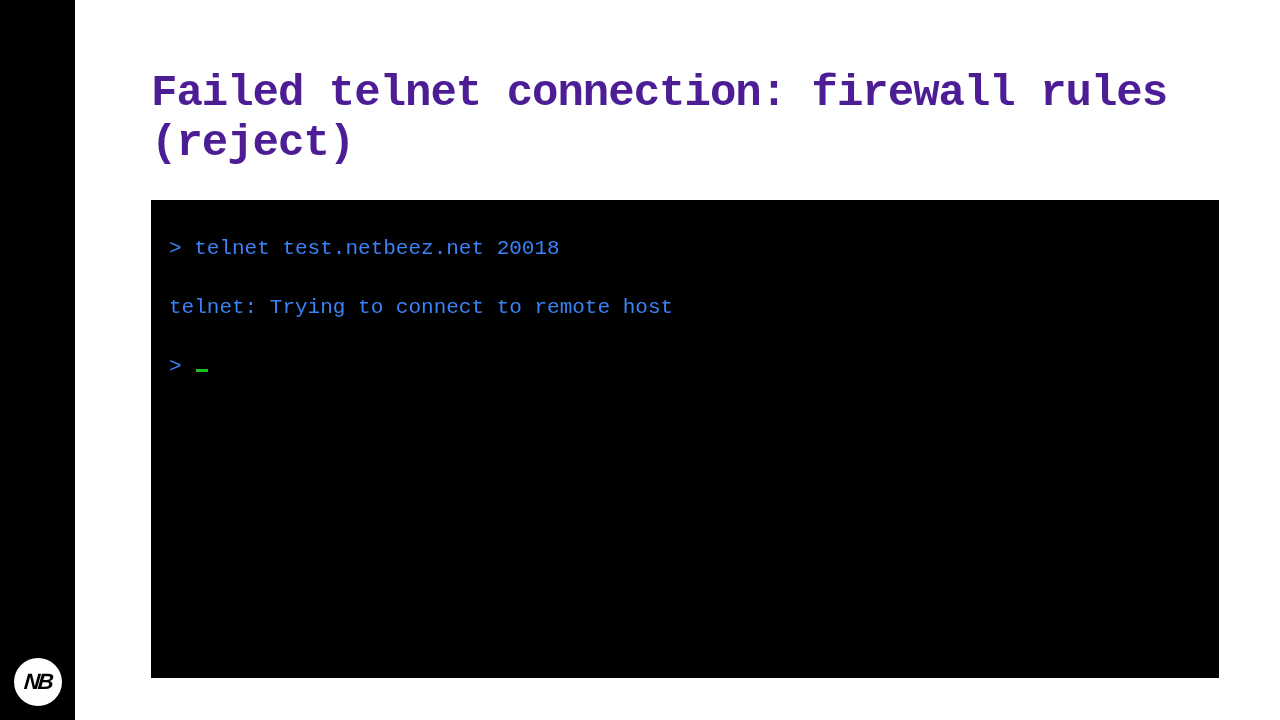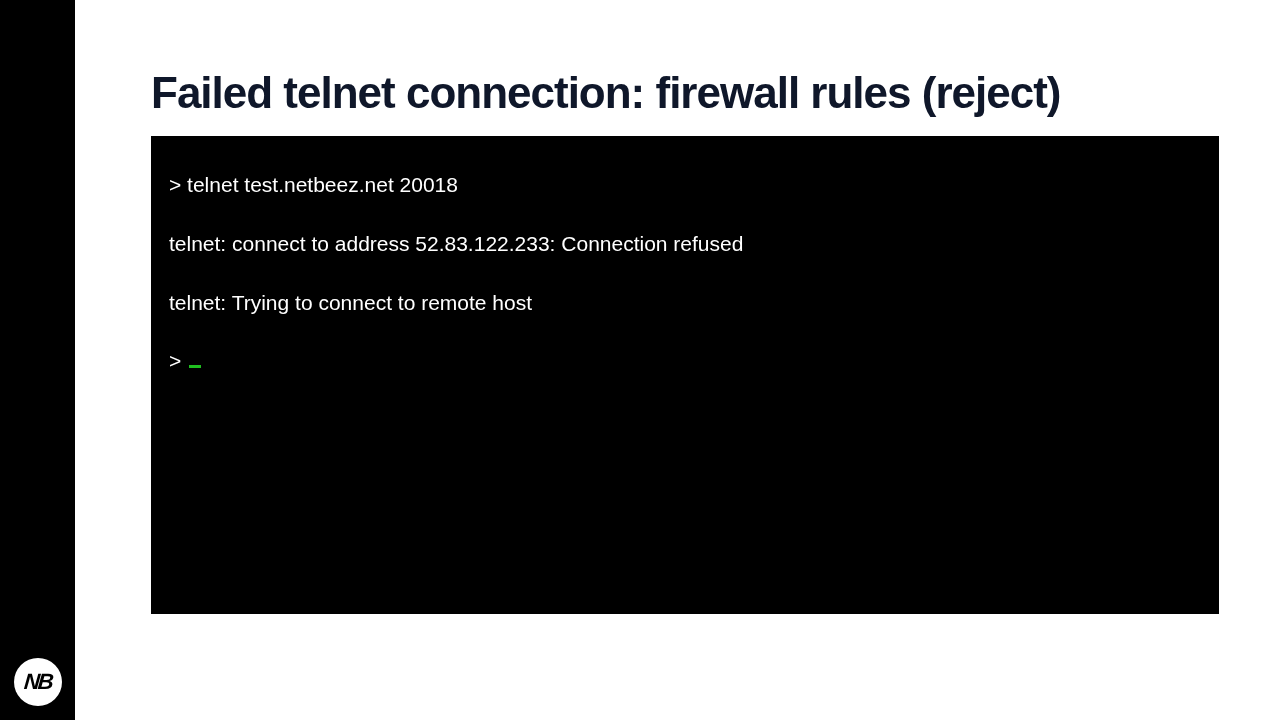--- a/index.html
+++ b/index.html
@@ -41,37 +41,37 @@
     }
     .content {
       position: absolute;
       left: 75px;
       top: 0;
       right: 0;
       bottom: 0;
       padding: 68px 72px 0 76px;
     }
     .slide-title {
-      font-family: Liberation Sans, sans-serif;
+      font-family: Liberation Mono, monospace;
       font-weight: 700;
       font-size: 44px;
-      color: #0f172a;
+      color: #4c1d95;
       letter-spacing: -1px;
-      margin-bottom: 18px;
+      margin-bottom: 32px;
       font-stretch: condensed;
     }
     .terminal {
       background: #000000;
       width: 1068px;
       height: 478px;
       padding: 20px 18px;
-      font-family: Liberation Sans, sans-serif;
+      font-family: Liberation Mono, monospace;
       font-size: 21px;
       line-height: 2.8;
-      color: #ffffff;
+      color: #3b82f6;
     }
     .terminal-line {
       white-space: pre;
     }
     .cursor {
       display: inline-block;
       width: 12px;
       border-bottom: 3px solid #1fbf1f;
       margin-left: 2px;
       vertical-align: baseline;
@@ -83,18 +83,17 @@
 <div class="page">
   <div class="side-accent">
     <div class="logo">
       <span class="logo-text">NB</span>
     </div>
   </div>
   <div class="content">
     <h1 class="slide-title">Failed telnet connection: firewall rules (reject)</h1>
     <div class="terminal">
       <div class="terminal-line">&gt; telnet test.netbeez.net 20018</div>
-      <div class="terminal-line">telnet: connect to address 52.83.122.233: Connection refused</div>
       <div class="terminal-line">telnet: Trying to connect to remote host</div>
       <div class="terminal-line"><span>&gt; </span><span class="cursor"></span></div>
     </div>
   </div>
 </div>
 
 </body></html>

